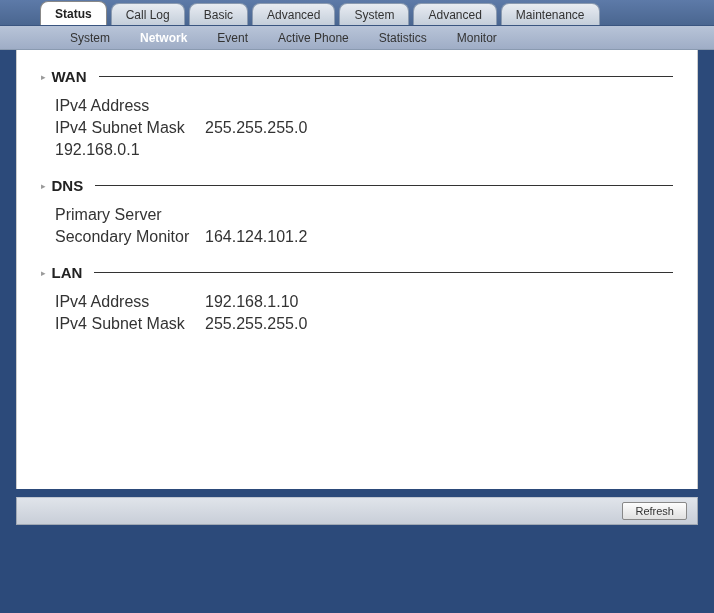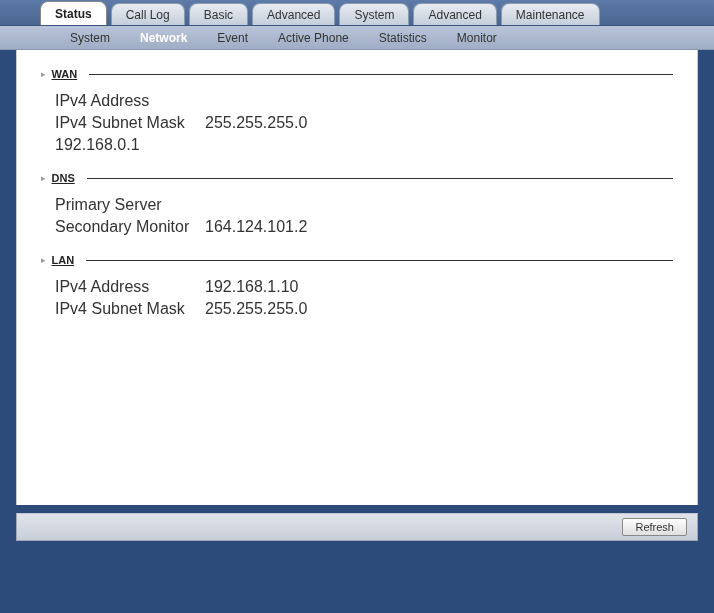--- a/index.html
+++ b/index.html
@@ -93,25 +93,24 @@
       align-items: center;
       margin-bottom: 10px;
     }
     .section-arrow {
       color: #999;
       font-size: 9px;
       margin-right: 6px;
     }
     .section-title {
       font-weight: bold;
-      font-size: 11px;
+      font-size: 15px;
       color: #222;
       margin-right: 12px;
       white-space: nowrap;
-      text-decoration: underline;
     }
     .section-rule {
       flex: 1;
       height: 1px;
       background: #333;
     }
     .row {
       display: flex;
       padding: 2px 0 2px 14px;
       font-size: 16px;
@@ -119,21 +118,21 @@
     }
     .row .label {
       width: 150px;
     }
     .row .value {
       flex: 1;
     }
     .footer {
       background: linear-gradient(to bottom, #e0e4ea 0%, #c8ced8 100%);
       height: 28px;
-      margin: 0 16px 6px 16px;
+      margin: 0 16px 22px 16px;
       display: flex;
       align-items: center;
       justify-content: flex-end;
       padding: 0 10px;
       border: 1px solid #a0a8b4;
       border-top: 1px solid #c0c6d0;
     }
     .refresh-btn {
       font-size: 11px;
       padding: 2px 12px;

